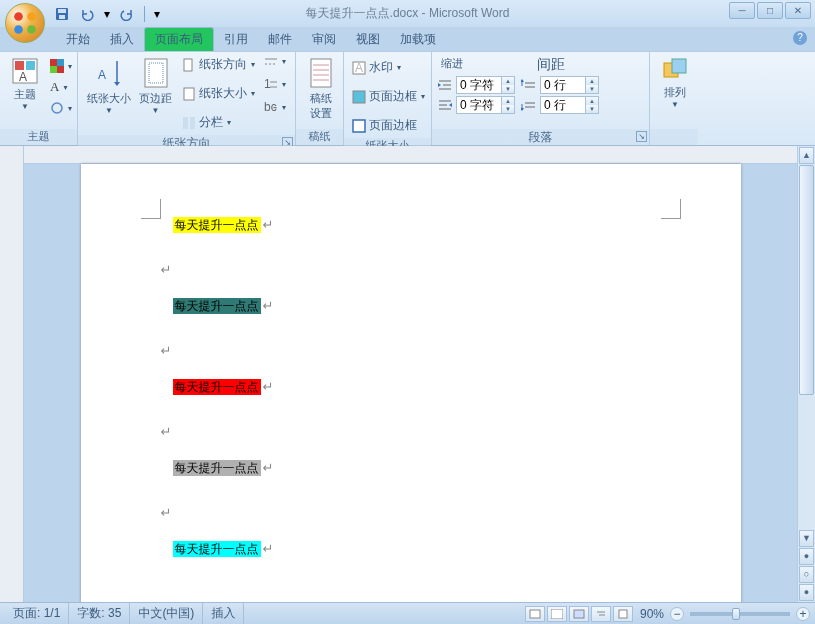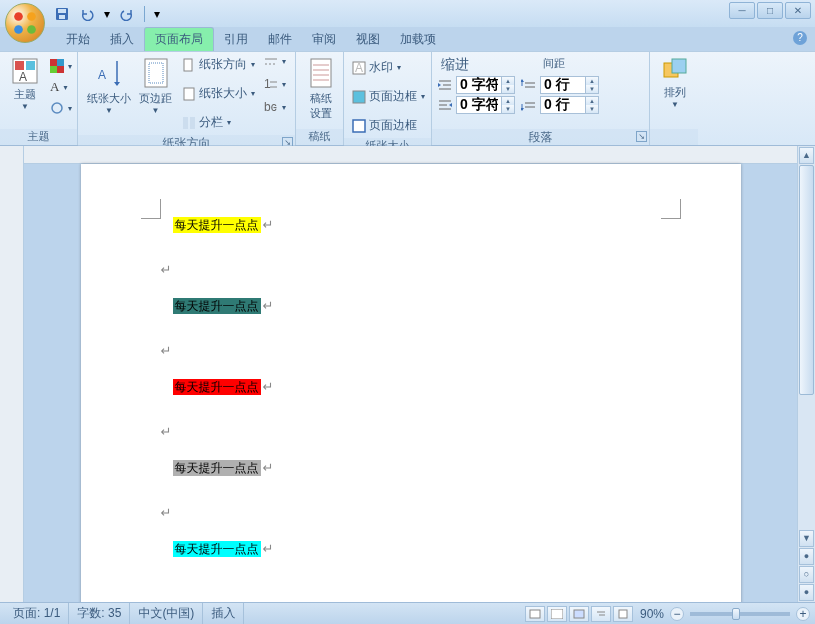--- a/index.html
+++ b/index.html
@@ -12,38 +12,38 @@
 .qat { margin-left: 52px; display: flex; gap: 5px; align-items: center; }
 .qat-btn { width: 20px; height: 20px; display:flex; align-items:center; justify-content:center; cursor:pointer; }
 .qat-sep { width:1px; height:16px; background:#7aa7d1; margin:0 2px;}
 .title-center { position:absolute; left:0; right:0; text-align:center; color:#6a7f95; pointer-events:none; }
 .win-controls { position:absolute; right:4px; top:2px; display:flex; }
 .win-btn { width:26px; height:17px; background:linear-gradient(#d8e9f8,#b9d3ec); border:1px solid #8fb3d6; border-radius:2px; margin-left:2px; display:flex; align-items:center; justify-content:center; cursor:pointer; font-size:10px; color:#4a6b8c;}
 
 
 .tabrow { height: 24px; margin-left:52px; display:flex; align-items:flex-end; padding-left:4px; position:relative;}
 .tab { padding: 3px 10px; color:#3b5b7e; cursor:pointer; border-top-left-radius:3px; border-top-right-radius:3px;}
-.tab.active { background:#86efac; border:1px solid #9bb8d5; border-bottom:none; color:#3b5b7e;}
+.tab.active { background:#22c55e; border:1px solid #9bb8d5; border-bottom:none; color:#3b5b7e;}
 .help-icon { position:absolute; right:8px; top:4px; width:14px; height:14px; border-radius:50%; background:#6ea2d8; color:#fff; text-align:center; line-height:14px; font-size:10px; cursor:pointer;}
 
 
 .ribbon { height:95px; background:linear-gradient(#edf4fb,#d8e8f7); border-top:1px solid #b5cde3; border-bottom:1px solid #9fbbd8; display:flex; }
 .group { border-right:1px solid #b5cde3; display:flex; flex-direction:column; }
 .group-body { flex:1; display:flex; align-items:flex-start; padding:3px 5px; }
 .group-label { height:16px; text-align:center; font-size:11px; color:#4b6a8a; background:rgba(200,220,240,0.4); position:relative;}
 .dlauncher { position:absolute; right:2px; top:2px; width:11px; height:11px; border:1px solid #7fa5c9; font-size:8px; line-height:9px; text-align:center; color:#4b6a8a; cursor:pointer;}
 .big-btn { display:flex; flex-direction:column; align-items:center; padding:2px 4px; cursor:pointer; min-width:40px;}
 .big-btn .lbl { font-size:11px; color:#3b5b7e; margin-top:2px; text-align:center;}
 .ic { display:inline-flex; align-items:center; justify-content:center; }
 .col { display:flex; flex-direction:column; gap:10px;}
 .row-btn { display:flex; align-items:center; gap:3px; padding:1px 3px; cursor:pointer; font-size:11px; color:#3b5b7e; white-space:nowrap;}
 .row-btn .drop { font-size:8px; color:#3b5b7e; margin-left:1px;}
 .spin-field { display:flex; align-items:center; gap:3px;}
 .spin-box { display:flex; border:1px solid #a8c0d8; background:#fff; height:18px;}
-.spin-box input { border:none; width:44px; font-size:14px; padding:0 3px; outline:none;font-weight:bold;}
+.spin-box input { border:none; width:44px; font-size:12px; padding:0 3px; outline:none;}
 .spin-btns { display:flex; flex-direction:column; border-left:1px solid #a8c0d8;}
 .spin-btns span { width:12px; height:8.5px; font-size:6px; line-height:8px; text-align:center; background:linear-gradient(#f4f9fe,#d7e7f6); cursor:pointer; color:#4b6a8a;}
 
 
 .docwrap { height: calc(624px - 27px - 24px - 95px - 22px); display:flex; background:#bcd4ec;}
 .ruler-v { width:24px; background:#e8eef4; border-right:1px solid #b5cde3;}
 .doc-scroll { flex:1; overflow:auto; position:relative;}
 .ruler-h { height:18px; background:#e8eef4; border-bottom:1px solid #b5cde3; margin-left:0;}
 .page { width:660px; min-height:800px; background:#fff; margin:0 auto; margin-top:0; box-shadow:0 0 3px rgba(0,0,0,0.3); padding:50px 80px; position:relative;}
 .crop-tl { position:absolute; left:60px; top:35px; width:20px; height:20px; border-left:1px solid #999; border-top:1px solid #999; transform:rotate(180deg);}
@@ -96,20 +96,21 @@
     <span class="qat-btn" style="width:10px;">▾</span>
     <span class="qat-btn">
         <svg width="14" height="14" viewBox="0 0 14 14">
           <path d="M4 4 A5 5 0 1 0 11 7" fill="none" stroke="#3b6db5" stroke-width="1.5"></path>
           <path d="M11 3 L11 7 L7 7" fill="none" stroke="#3b6db5" stroke-width="1.5"></path>
         </svg>
       </span>
     <span class="qat-sep"></span>
     <span class="qat-btn" style="width:10px;">▾</span>
   </div>
+  <div class="title-center">每天提升一点点.docx - Microsoft Word</div>
   <div class="win-controls">
     <div class="win-btn">─</div>
     <div class="win-btn">□</div>
     <div class="win-btn">✕</div>
   </div>
 </div>
 
 <div class="tabrow">
   <div class="tab">开始</div>
   <div class="tab">插入</div>
@@ -281,22 +282,22 @@
             <span>页面边框</span>
           </span>
       </div>
     </div>
     <div class="group-label">纸张大小</div>
   </div>
 
   <div class="group" style="width:218px;">
     <div class="group-body" style="flex-direction:column; gap:2px; padding-top:4px;">
       <div style="display:flex; gap:30px; padding-left:4px;">
-        <span style="font-size:14px;color:#3b5b7e;">缩进</span>
-        <span style="font-size:11px;color:#3b5b7e; margin-left:44px;">间距</span>
+        <span style="font-size:11px;color:#3b5b7e;">缩进</span>
+        <span style="font-size:14px;color:#3b5b7e; margin-left:44px;">间距</span>
       </div>
       <div style="display:flex; gap:6px;">
         <div class="spin-field">
           <span class="ic">
               <svg width="16" height="14">
                 <line x1="2" y1="3" x2="14" y2="3" stroke="#666"></line>
                 <line x1="6" y1="7" x2="14" y2="7" stroke="#666"></line>
                 <line x1="2" y1="11" x2="14" y2="11" stroke="#666"></line>
                 <path d="M1 5 L4 7 L1 9 Z" fill="#3b6db5"></path>
               </svg>

